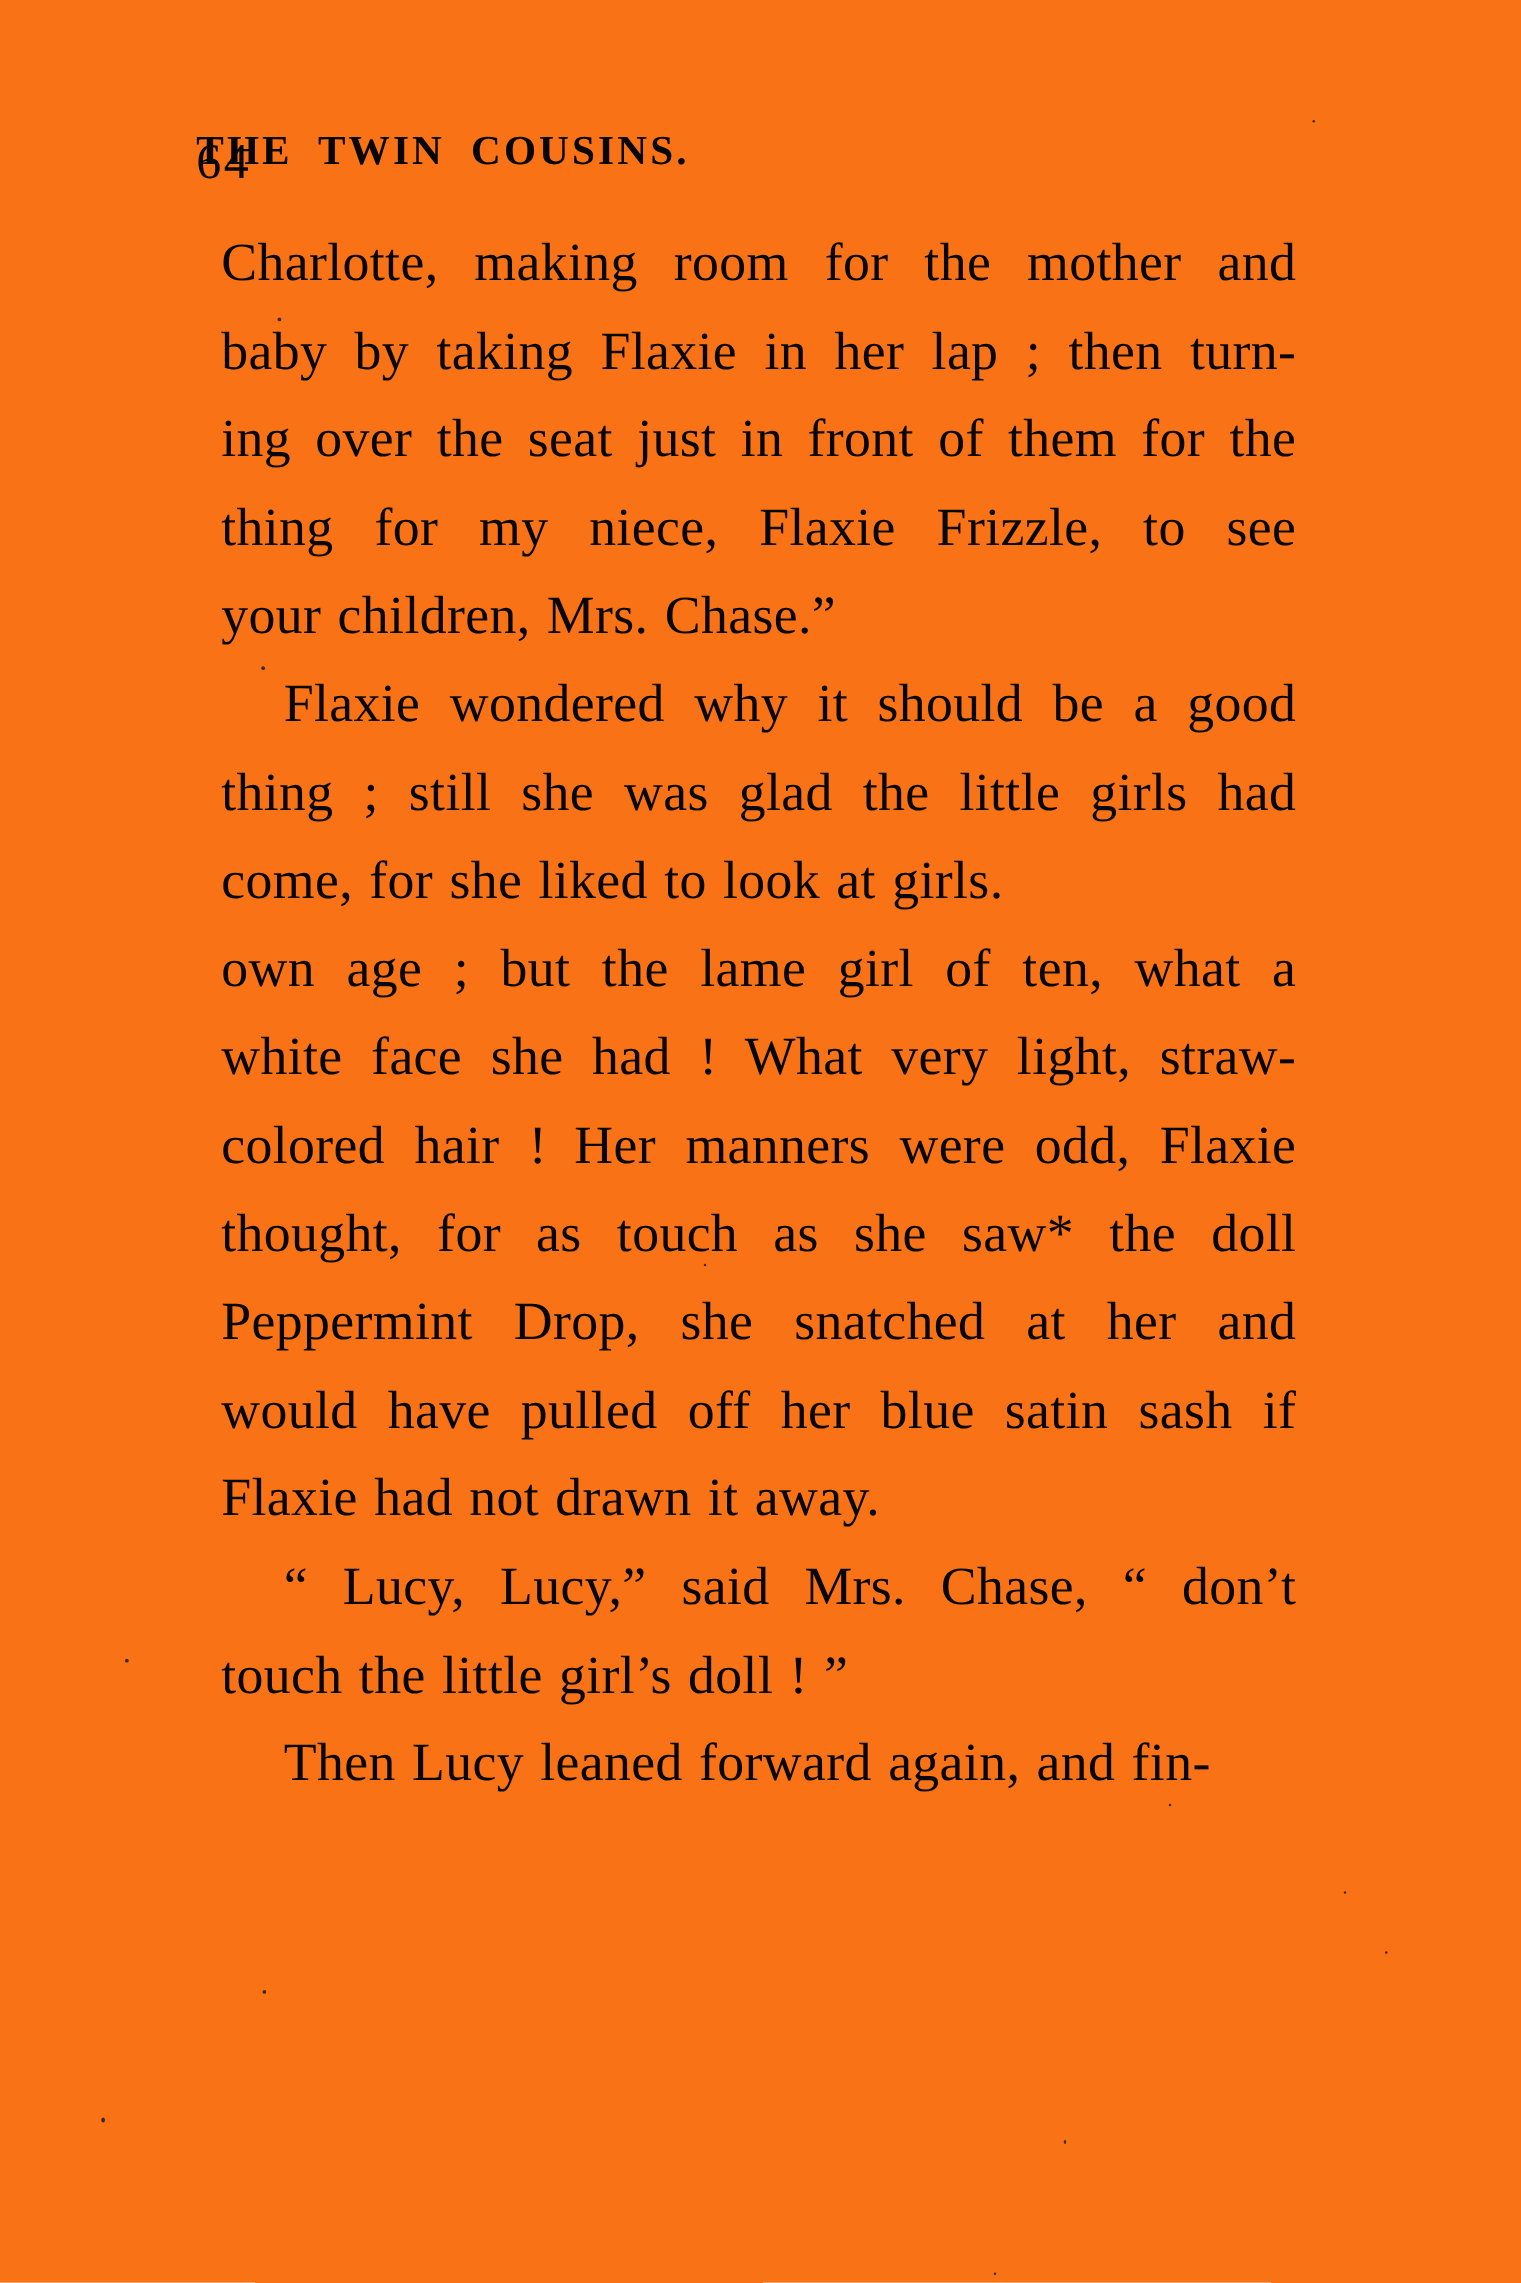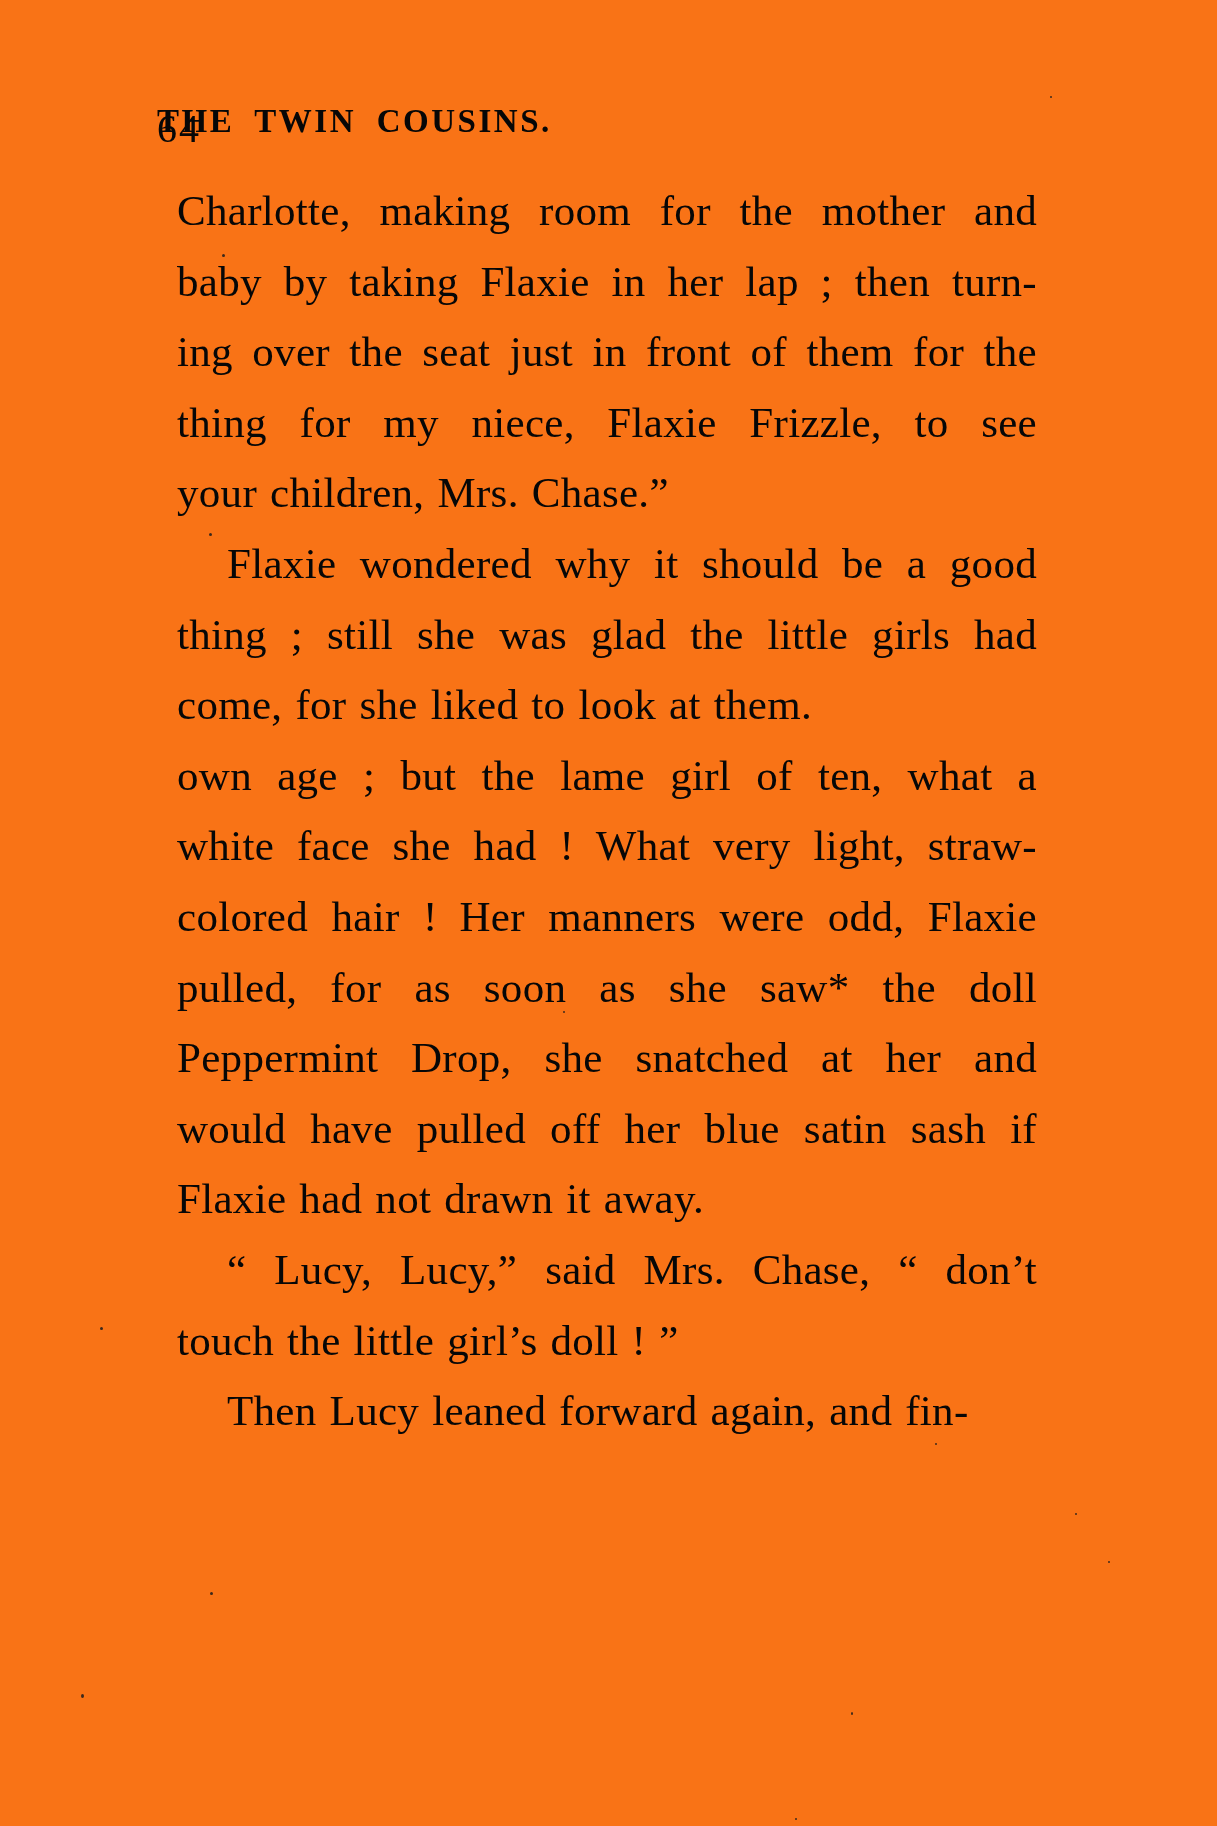--- a/index.html
+++ b/index.html
@@ -59,25 +59,25 @@
   <div class="header-title">THE TWIN COUSINS.</div>
 
   <div class="body-text">
     <div class="line j">Charlotte, making room for the mother and</div>
     <div class="line j">baby by taking Flaxie in her lap ; then turn-</div>
     <div class="line j">ing over the seat just in front of them for the</div>
     <div class="line j">thing for my niece, Flaxie Frizzle, to see</div>
     <div class="line">your children, Mrs. Chase.”</div>
     <div class="line j ind">Flaxie wondered why it should be a good</div>
     <div class="line j">thing ; still she was glad the little girls had</div>
-    <div class="line">come, for she liked to look at them.</div>
+    <div class="line">come, for she liked to look at girls.</div>
     <div class="line j">own age ; but the lame girl of ten, what a</div>
     <div class="line j">white face she had ! What very light, straw-</div>
     <div class="line j">colored hair ! Her manners were odd, Flaxie</div>
-    <div class="line j">pulled, for as soon as she saw* the doll</div>
+    <div class="line j">thought, for as touch as she saw* the doll</div>
     <div class="line j">Peppermint Drop, she snatched at her and</div>
     <div class="line j">would have pulled off her blue satin sash if</div>
     <div class="line">Flaxie had not drawn it away.</div>
     <div class="line j ind">“ Lucy, Lucy,” said Mrs. Chase, “ don’t</div>
     <div class="line">touch the little girl’s doll ! ”</div>
     <div class="line ind">Then Lucy leaned forward again, and fin-</div>
   </div>
 
   <div class="speck" style="left:222px;  top:254px;  width:3px; height:3px;"></div>
   <div class="speck" style="left:209px;  top:533px;  width:3px; height:3px;"></div>

